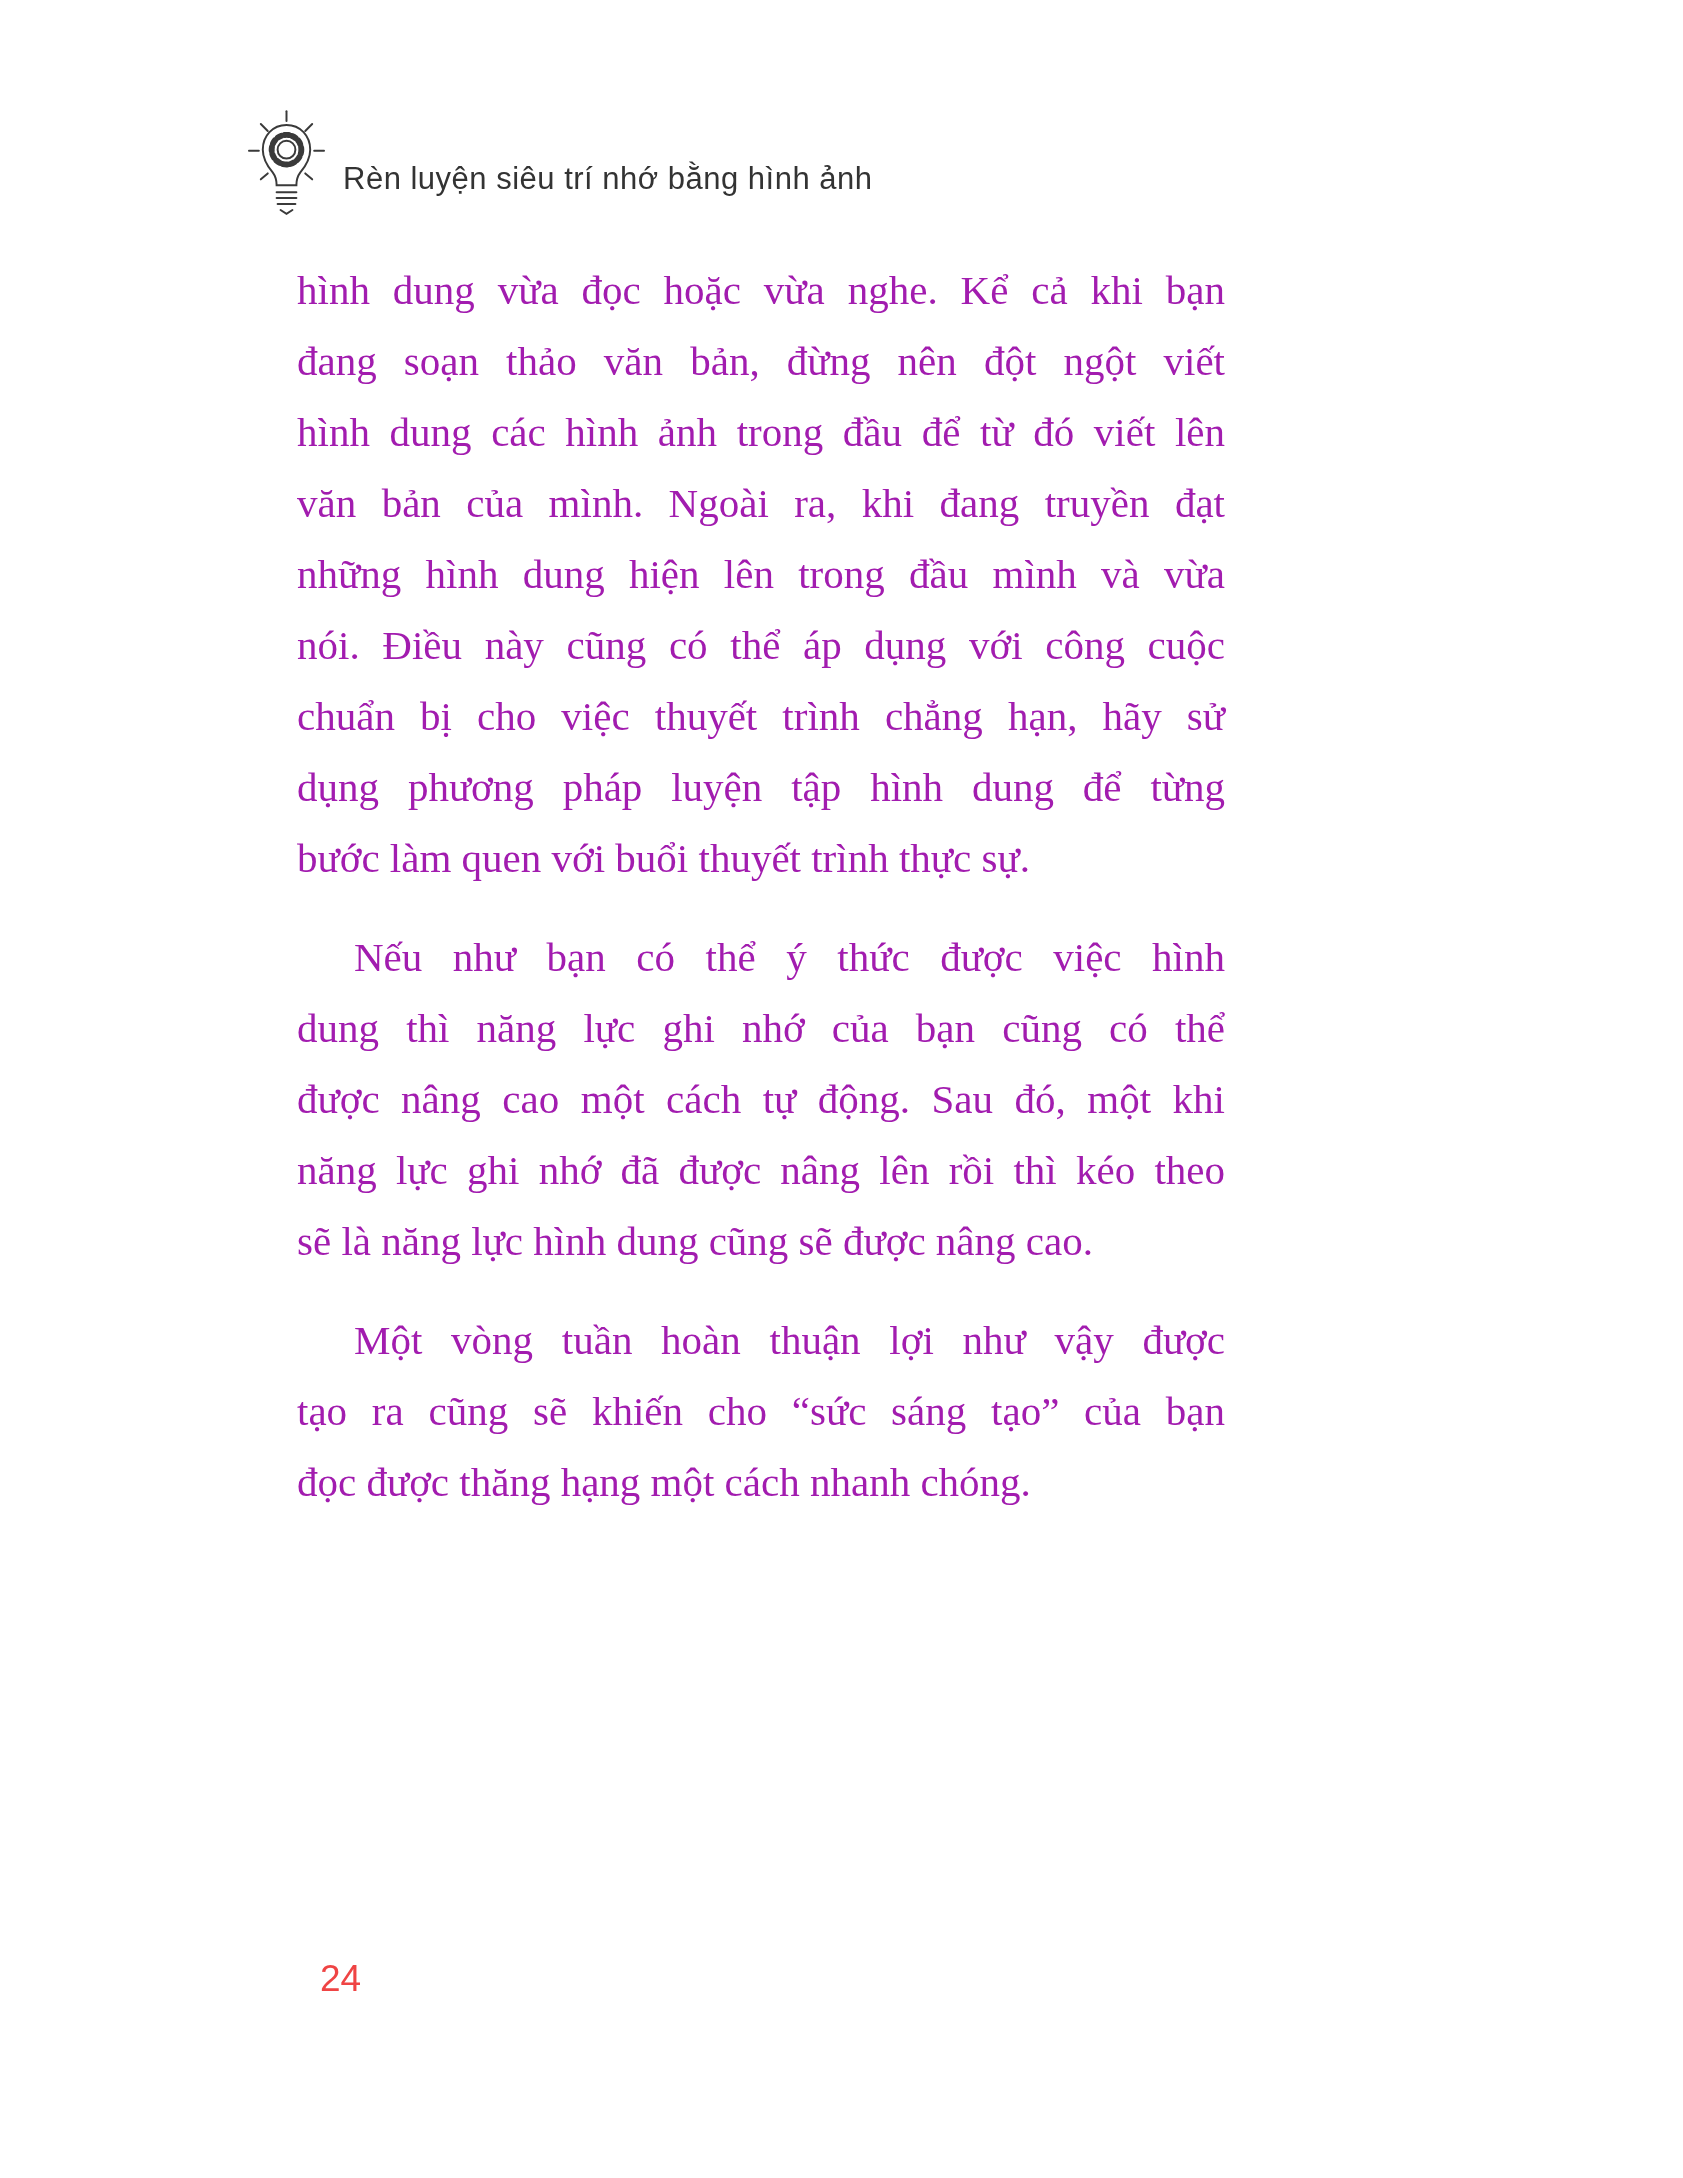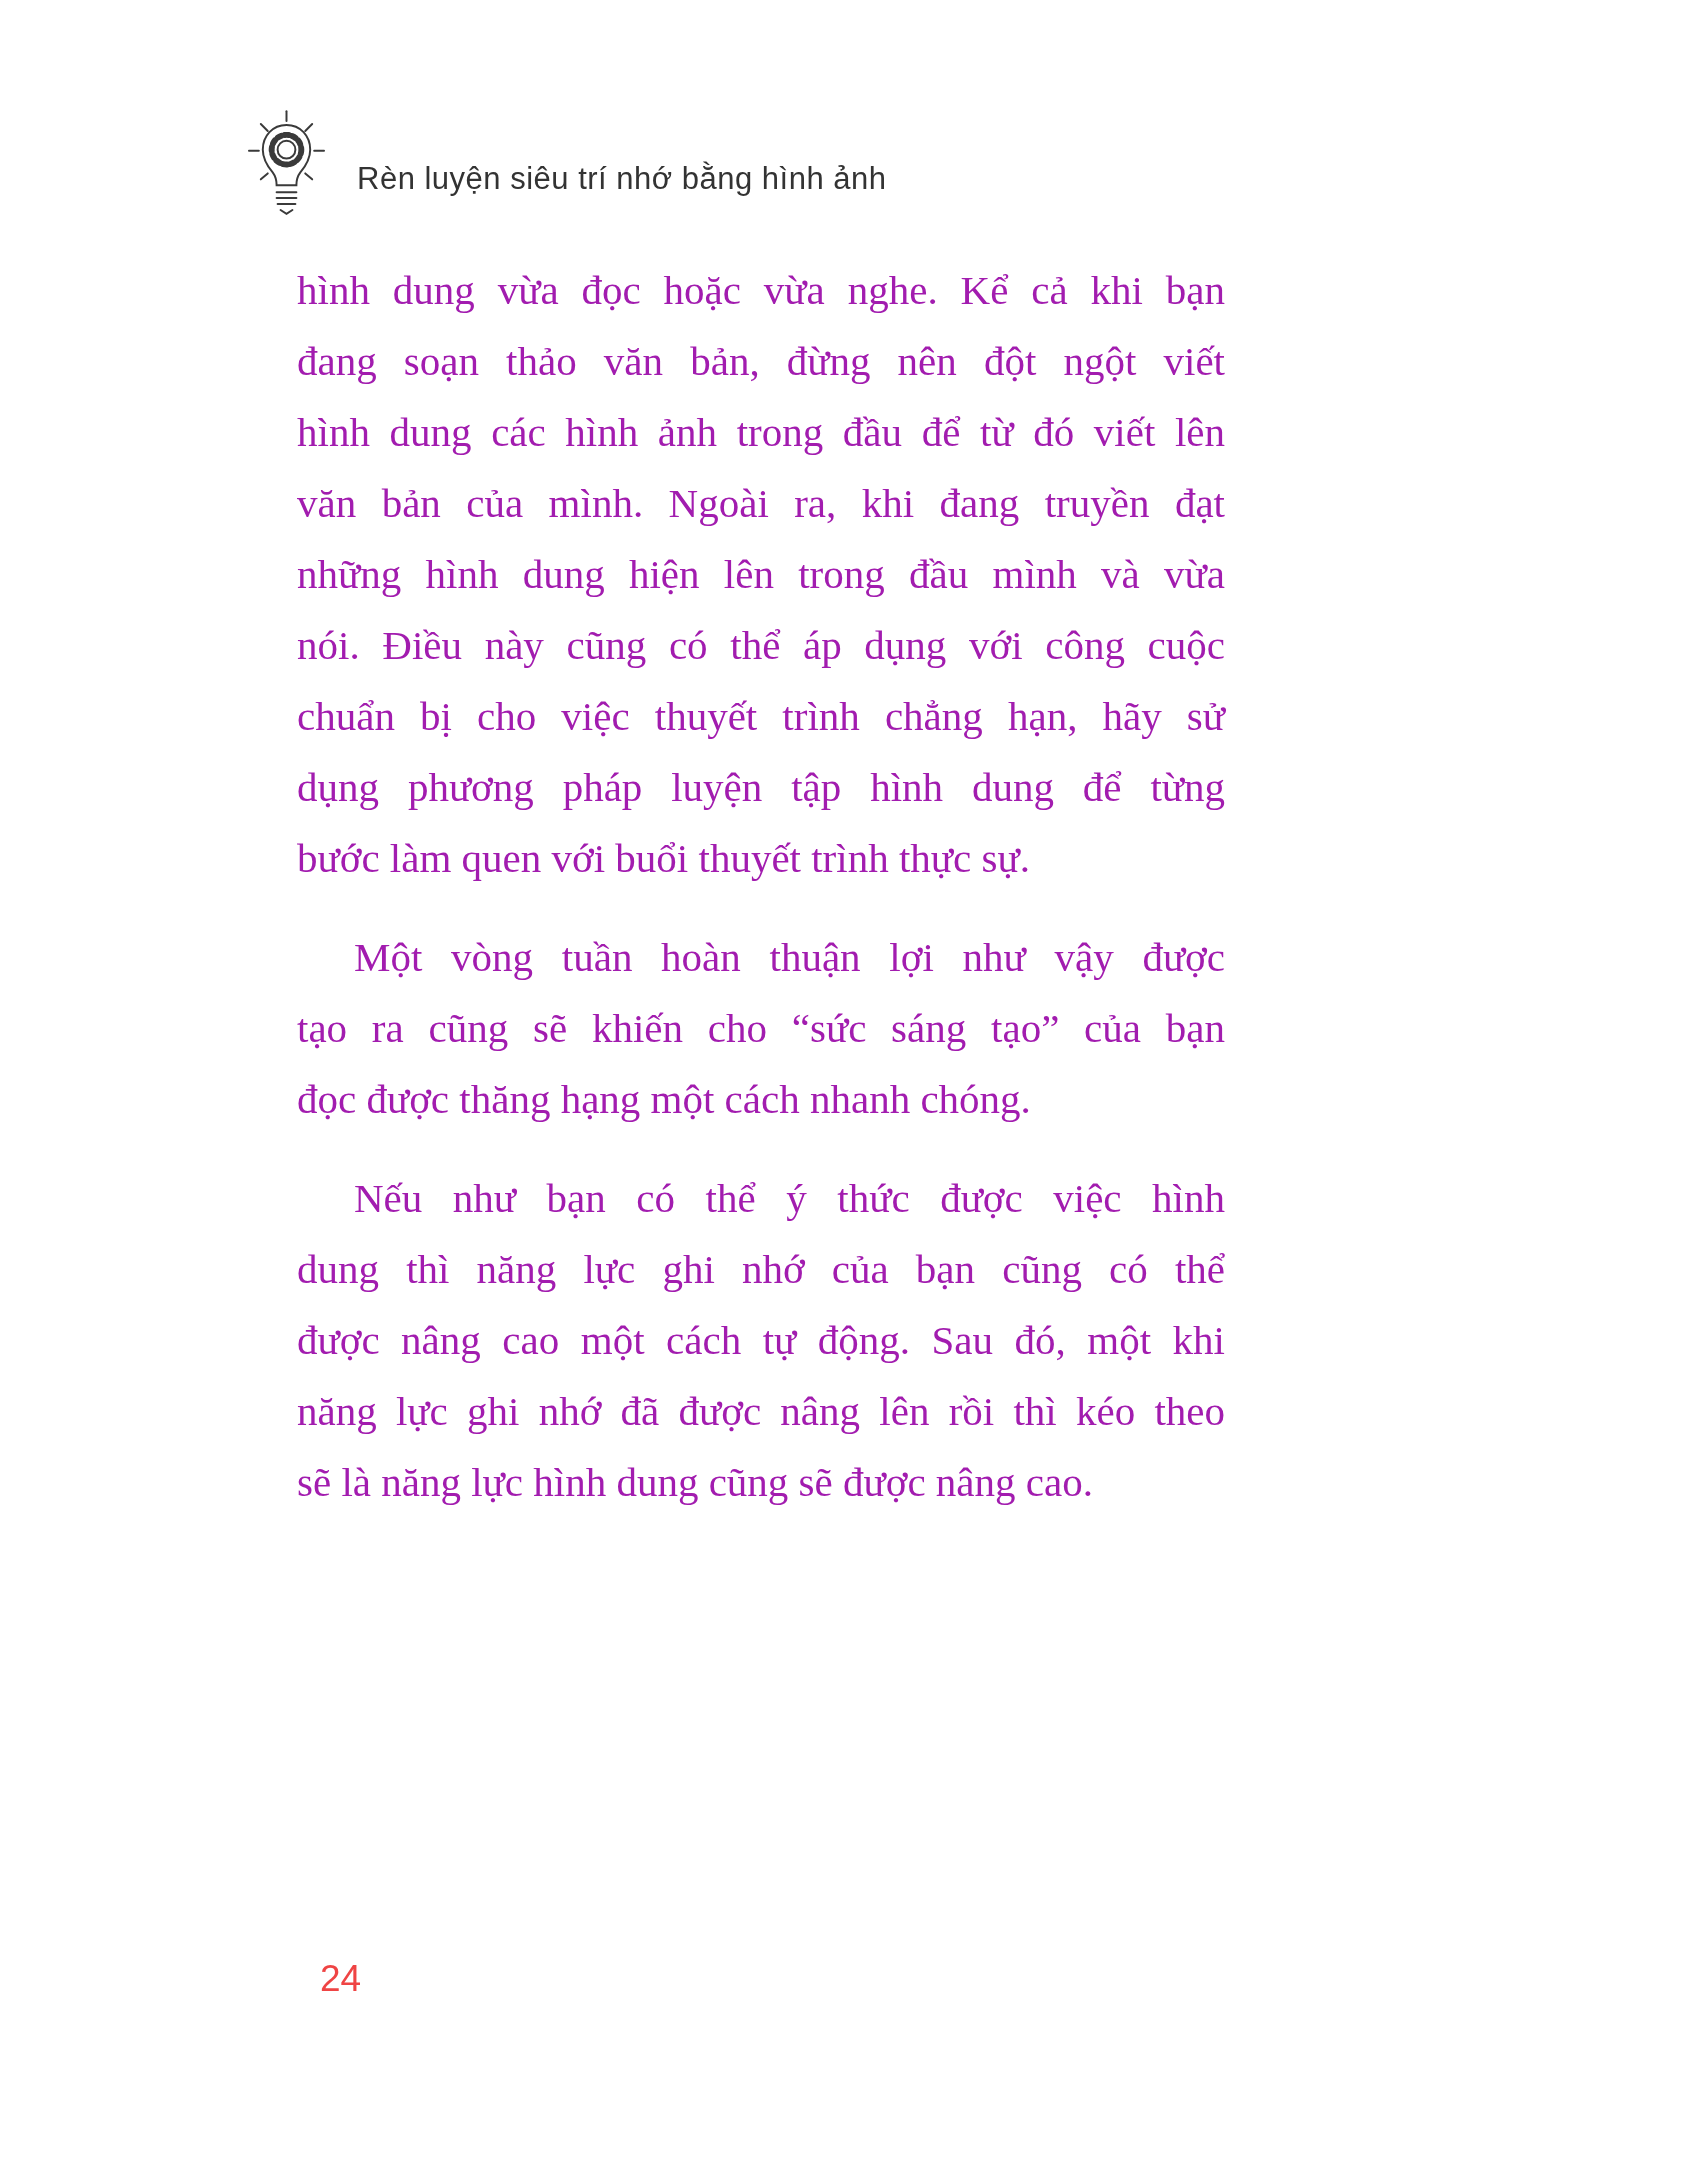--- a/index.html
+++ b/index.html
@@ -15,21 +15,21 @@
     overflow: hidden;
     font-family: "Liberation Serif", serif;
     color: #1a1a1a;
   }
   .running-header {
     position: absolute;
     left: 246px;
     top: 107px;
     display: flex;
     align-items: center;
-    gap: 30px;
+    gap: 16px;
   }
   .bulb-icon-wrap {
     width: 81px;
     height: 117px;
     flex: 0 0 auto;
   }
   .header-title {
     font-family: "Liberation Sans", sans-serif;
     font-size: 31px;
     color: #333333;
@@ -111,31 +111,31 @@
       <div class="line">hình dung các hình ảnh trong đầu để từ đó viết lên</div>
       <div class="line">văn bản của mình. Ngoài ra, khi đang truyền đạt</div>
       <div class="line">những hình dung hiện lên trong đầu mình và vừa</div>
       <div class="line">nói. Điều này cũng có thể áp dụng với công cuộc</div>
       <div class="line">chuẩn bị cho việc thuyết trình chẳng hạn, hãy sử</div>
       <div class="line">dụng phương pháp luyện tập hình dung để từng</div>
       <div class="line last">bước làm quen với buổi thuyết trình thực sự.</div>
     </div>
 
     <div class="para">
-      <div class="line indent">Một vòng tuần hoàn thuận lợi như vậy được</div>
-      <div class="line">tạo ra cũng sẽ khiến cho “sức sáng tạo” của bạn</div>
-      <div class="line last">đọc được thăng hạng một cách nhanh chóng.</div>
-    </div>
-
-    <div class="para">
       <div class="line indent">Nếu như bạn có thể ý thức được việc hình</div>
       <div class="line">dung thì năng lực ghi nhớ của bạn cũng có thể</div>
       <div class="line">được nâng cao một cách tự động. Sau đó, một khi</div>
       <div class="line">năng lực ghi nhớ đã được nâng lên rồi thì kéo theo</div>
       <div class="line last">sẽ là năng lực hình dung cũng sẽ được nâng cao.</div>
+    </div>
+
+    <div class="para">
+      <div class="line indent">Một vòng tuần hoàn thuận lợi như vậy được</div>
+      <div class="line">tạo ra cũng sẽ khiến cho “sức sáng tạo” của bạn</div>
+      <div class="line last">đọc được thăng hạng một cách nhanh chóng.</div>
     </div>
 
   </div>
 
   <div class="page-number">24</div>
 
 </div>
 
 
 </body></html>

